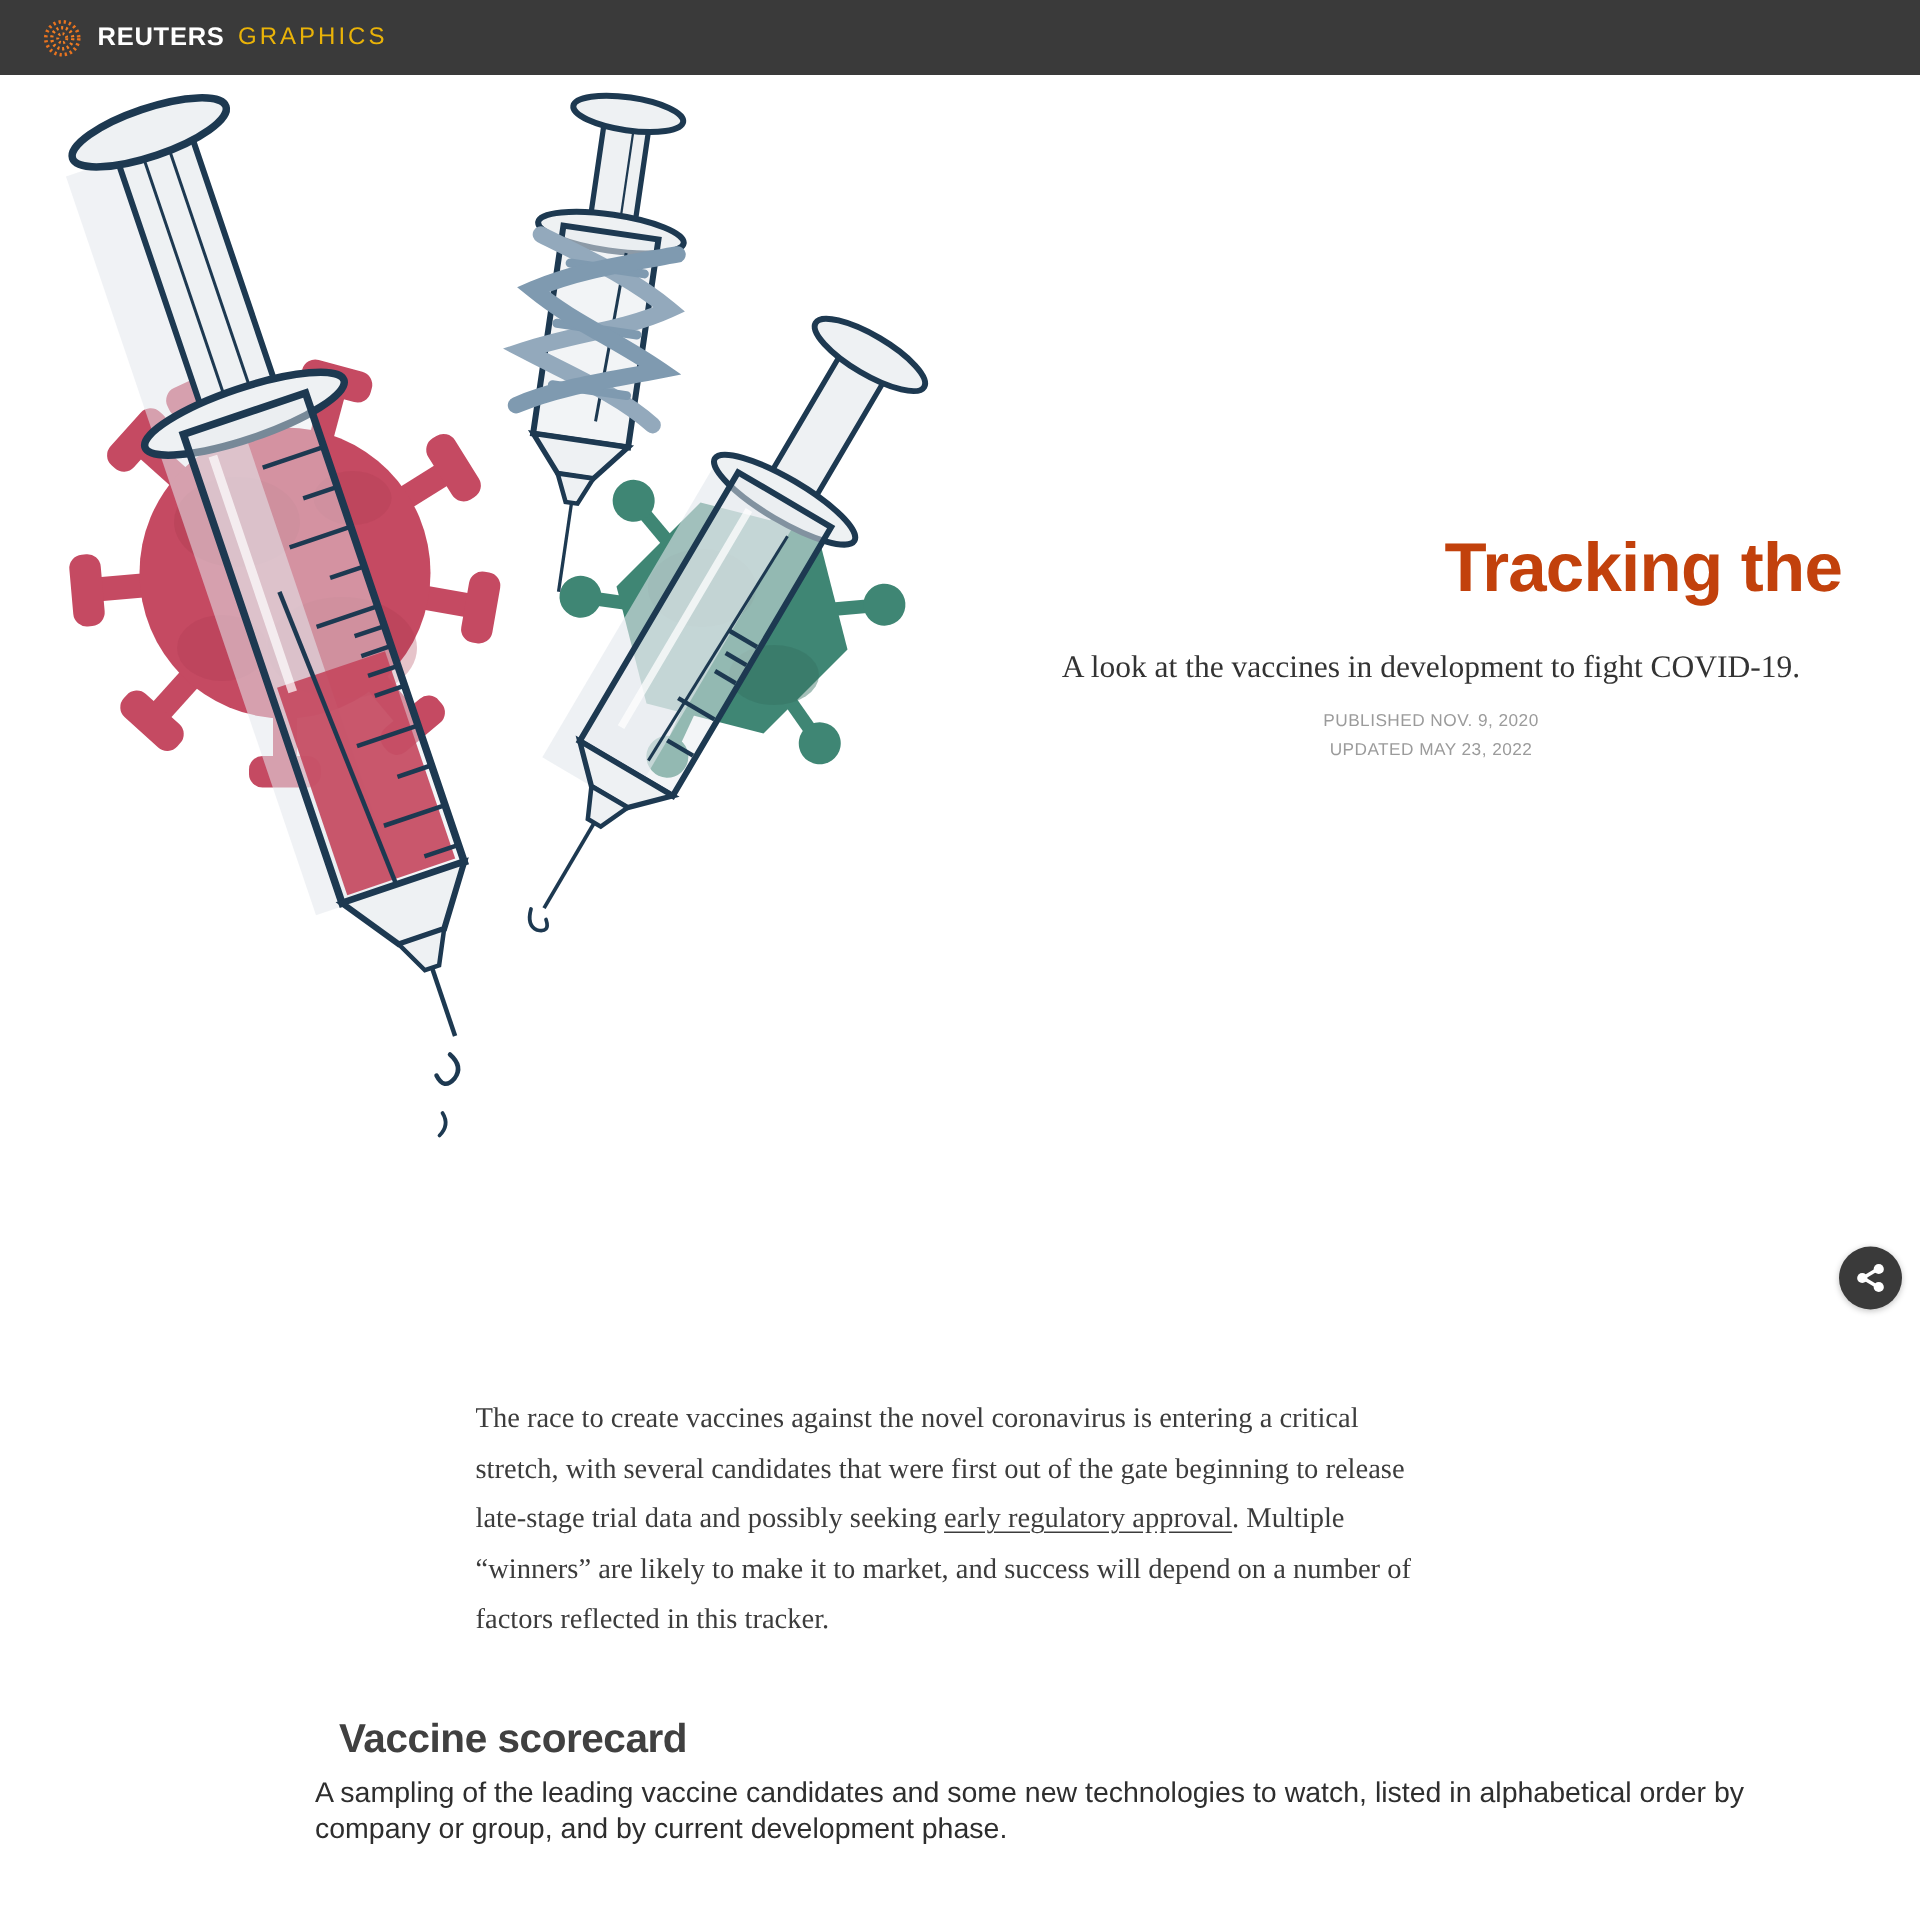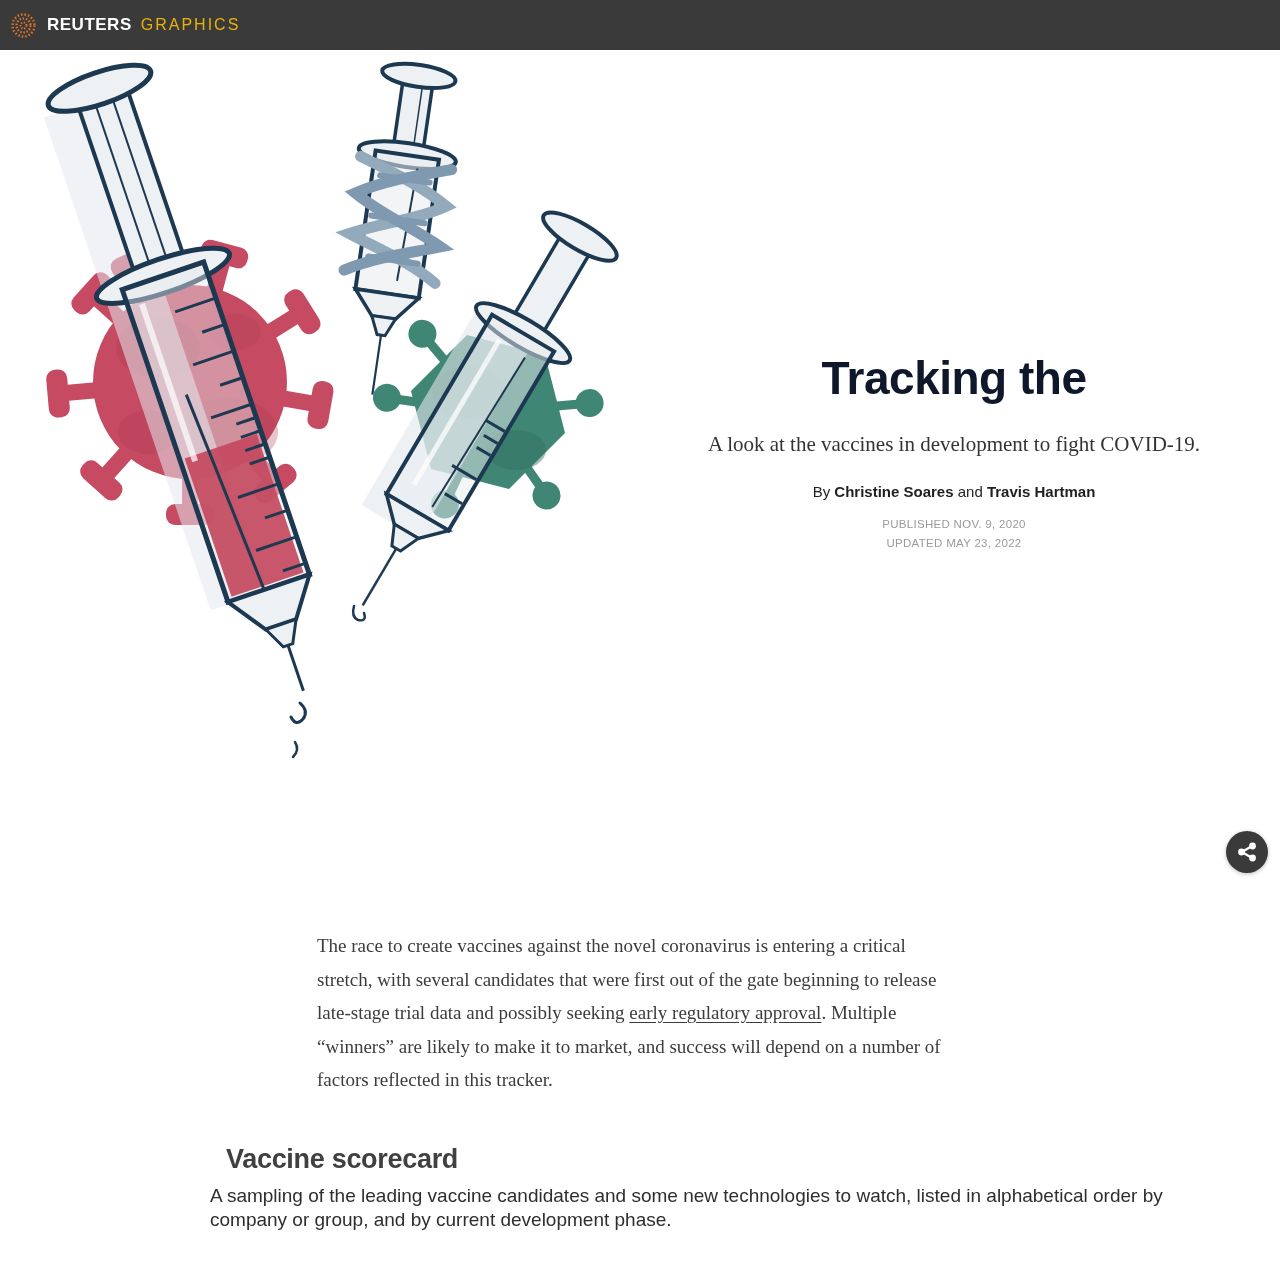--- a/index.html
+++ b/index.html
@@ -6,33 +6,34 @@
   html,body { background:#ffffff; }
   .page {
     position:relative; width:1280px; height:1280px;
     background:#fff; overflow:hidden;
     font-family:"Liberation Sans", sans-serif;
     color:#333;
   }
   
   .topbar {
     position:absolute; left:0; top:0; width:1280px; height:50px;
-    background:#3a3a3a; display:flex; align-items:center; padding-left:10px;
+    background:#3a3a3a; display:flex; align-items:center; padding-left:28px;
   }
   .logo-dot-sphere { width:27px; height:27px; margin-right:10px; }
   .brand { color:#ffffff; font-size:17px; font-weight:700; letter-spacing:0.5px; }
   .brand-suffix { color:#eab308; font-size:16px; font-weight:400; letter-spacing:2px; margin-left:9px; }
   
   .illustration { position:absolute; left:0; top:50px; }
   .hero-text {
     position:absolute; left:680px; top:352px; width:548px; text-align:center;
   }
   .hero-title {
-    font-size:46px; line-height:52px; font-weight:700; color:#0f172a;
+    font-size:46px; line-height:52px; font-weight:700; color:#c2410c;
     letter-spacing:-0.5px;
+    text-align:right;
   }
   .hero-subtitle {
     margin-top:28px; font-family:"Liberation Serif", serif;
     font-size:21px; color:#333;
   }
   .hero-byline { margin-top:26px; font-size:15px; color:#1f1f1f; }
   .hero-byline b { font-weight:700; }
   .hero-meta { margin-top:15px; font-size:11.5px; line-height:19px; color:#9b9b9b; letter-spacing:0.3px; }
   
   .share-btn {
@@ -249,26 +250,20 @@
       <polygon points="-12,252 12,252 4,270 -4,270" fill="#eef1f3" stroke="#1d3951" stroke-width="3"></polygon>
       <line x1="0" y1="270" x2="0" y2="330" stroke="#1d3951" stroke-width="2.2"></line>
     </g>
   </svg>
 
   <section class="hero-text">
     <h1 class="hero-title">
       <div>Tracking the</div>
     </h1>
     <p class="hero-subtitle">A look at the vaccines in development to fight COVID-19.</p>
-    <p class="hero-byline">
-      <span>By</span>
-      <b>Christine Soares</b>
-      <span>and</span>
-      <b>Travis Hartman</b>
-    </p>
     <p class="hero-meta">
       <span>PUBLISHED NOV. 9, 2020</span><br>
       <span>UPDATED MAY 23, 2022</span>
     </p>
   </section>
 
   <button class="share-btn">
     <svg width="22" height="22" viewBox="0 0 22 22">
       <g stroke="#ffffff" stroke-width="2.4">
         <line x1="6" y1="11" x2="16" y2="5"></line>

